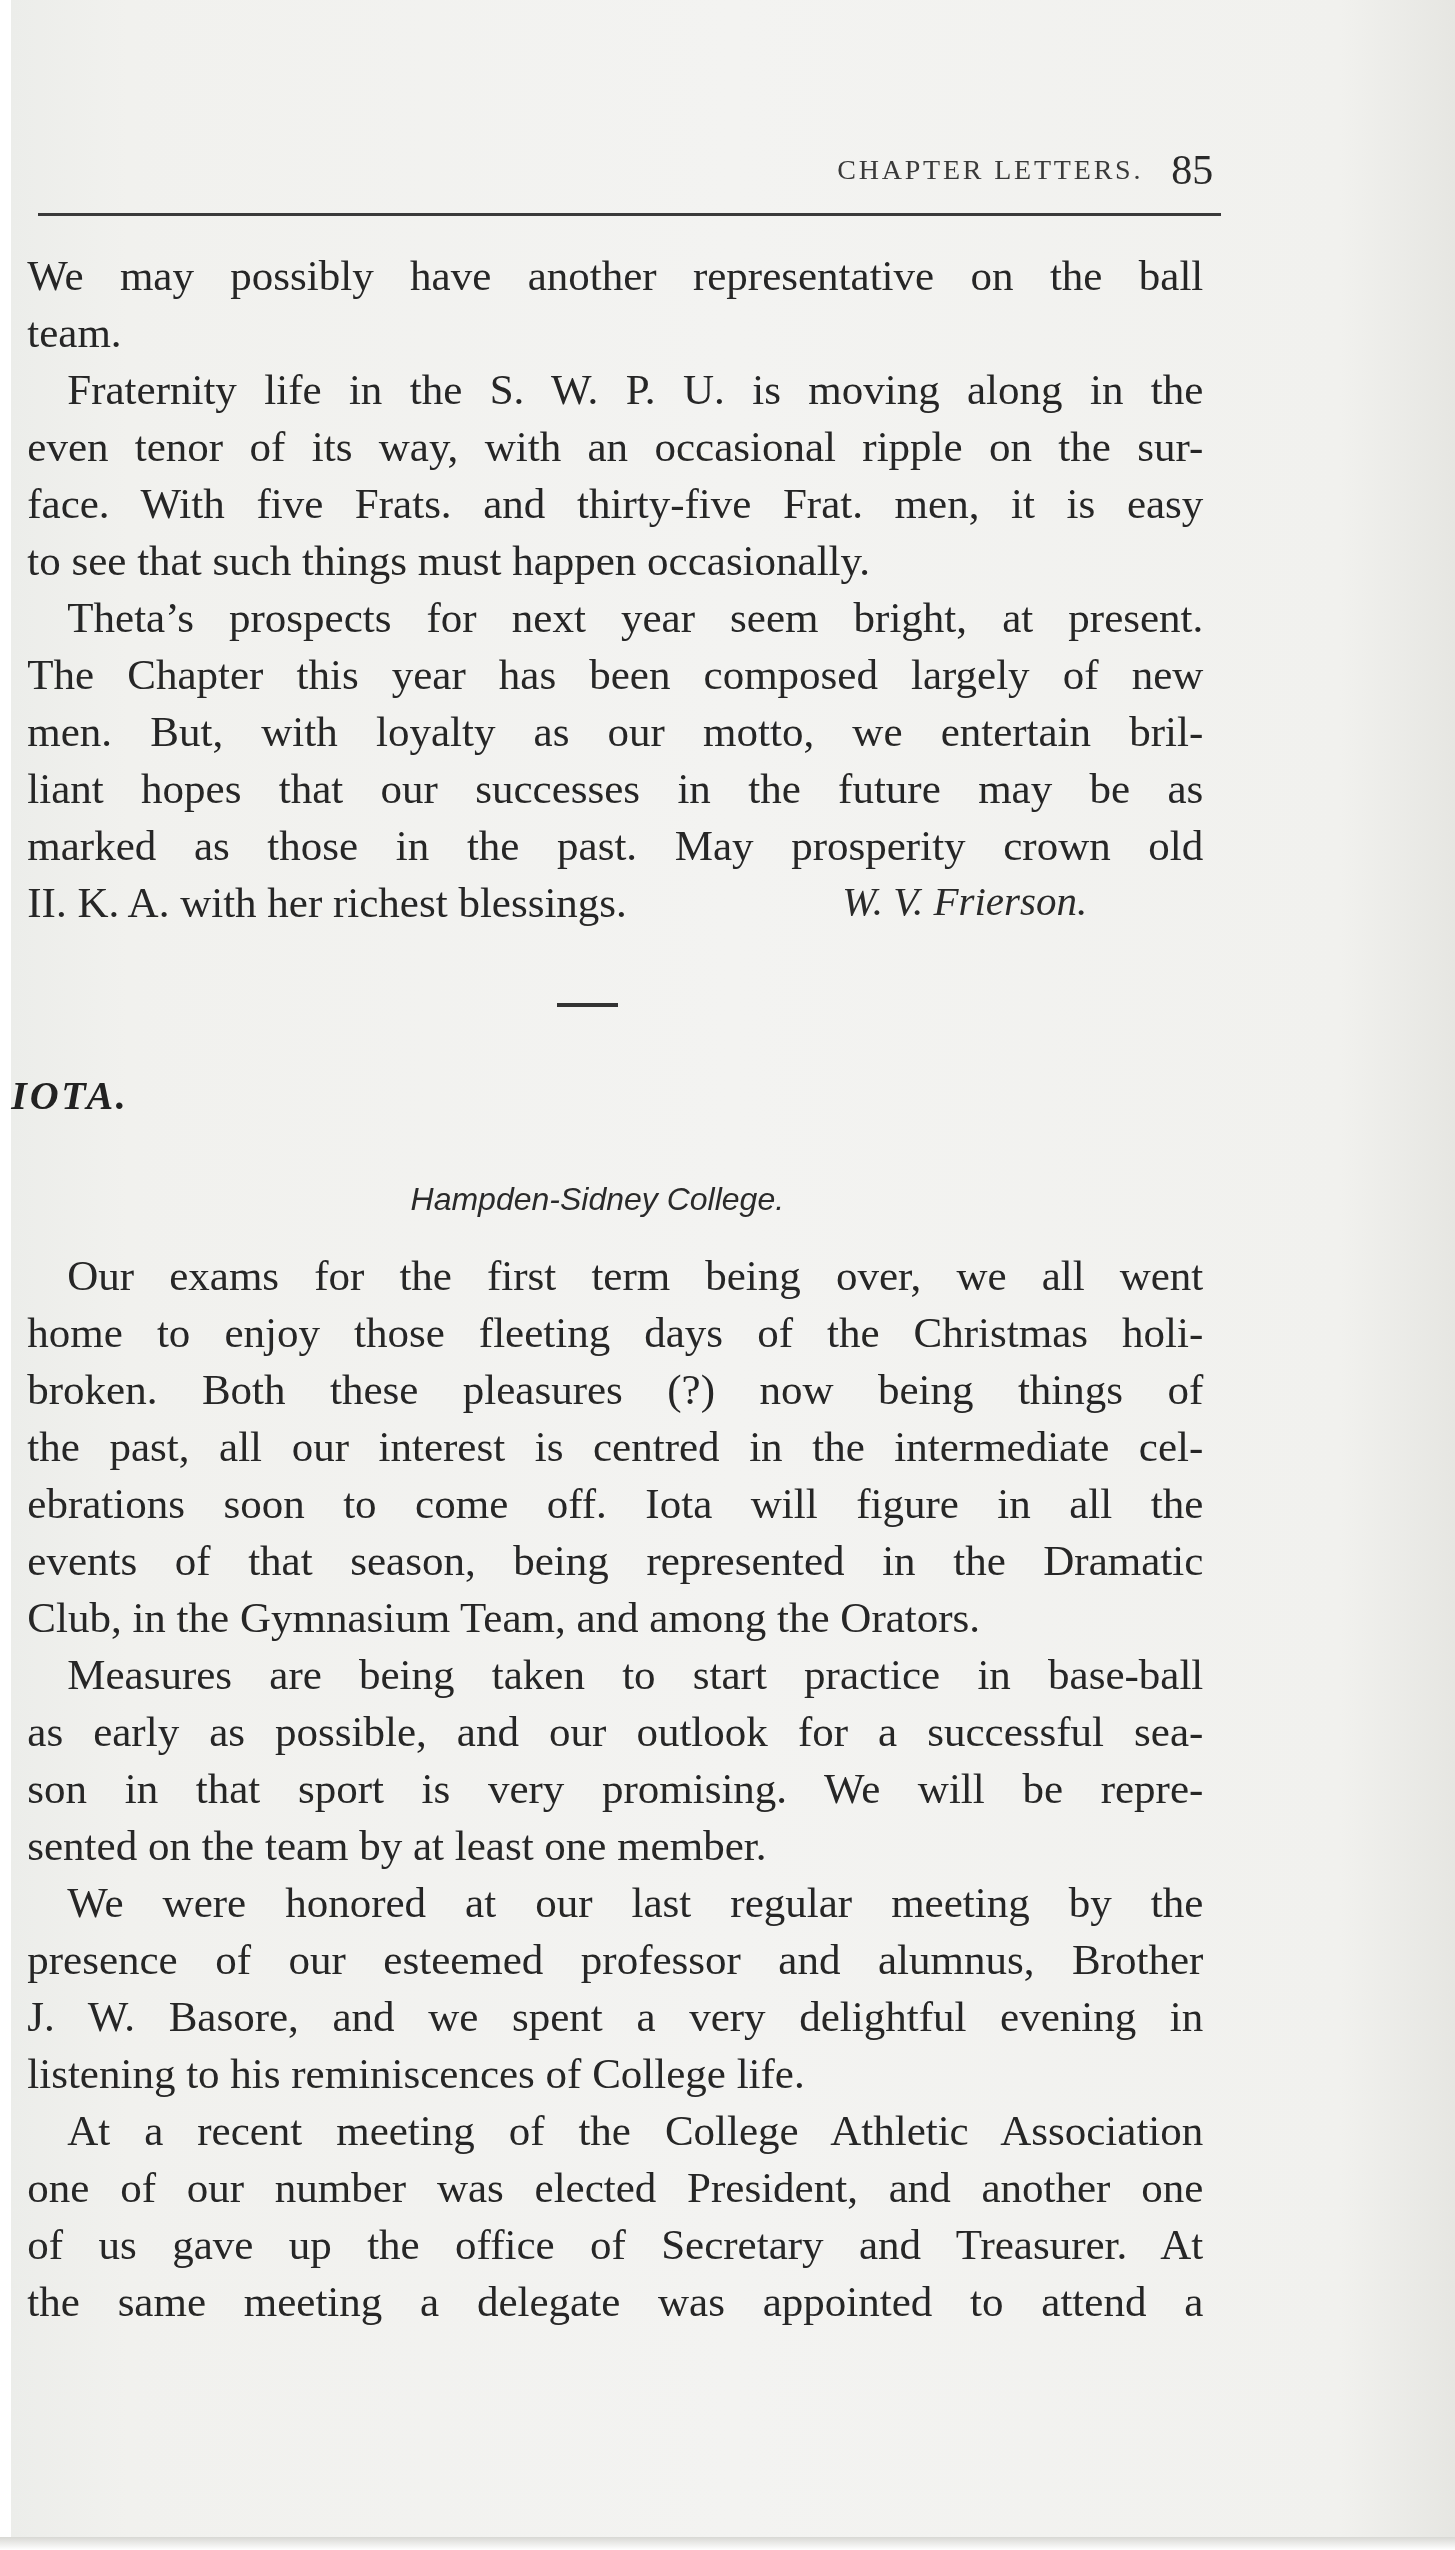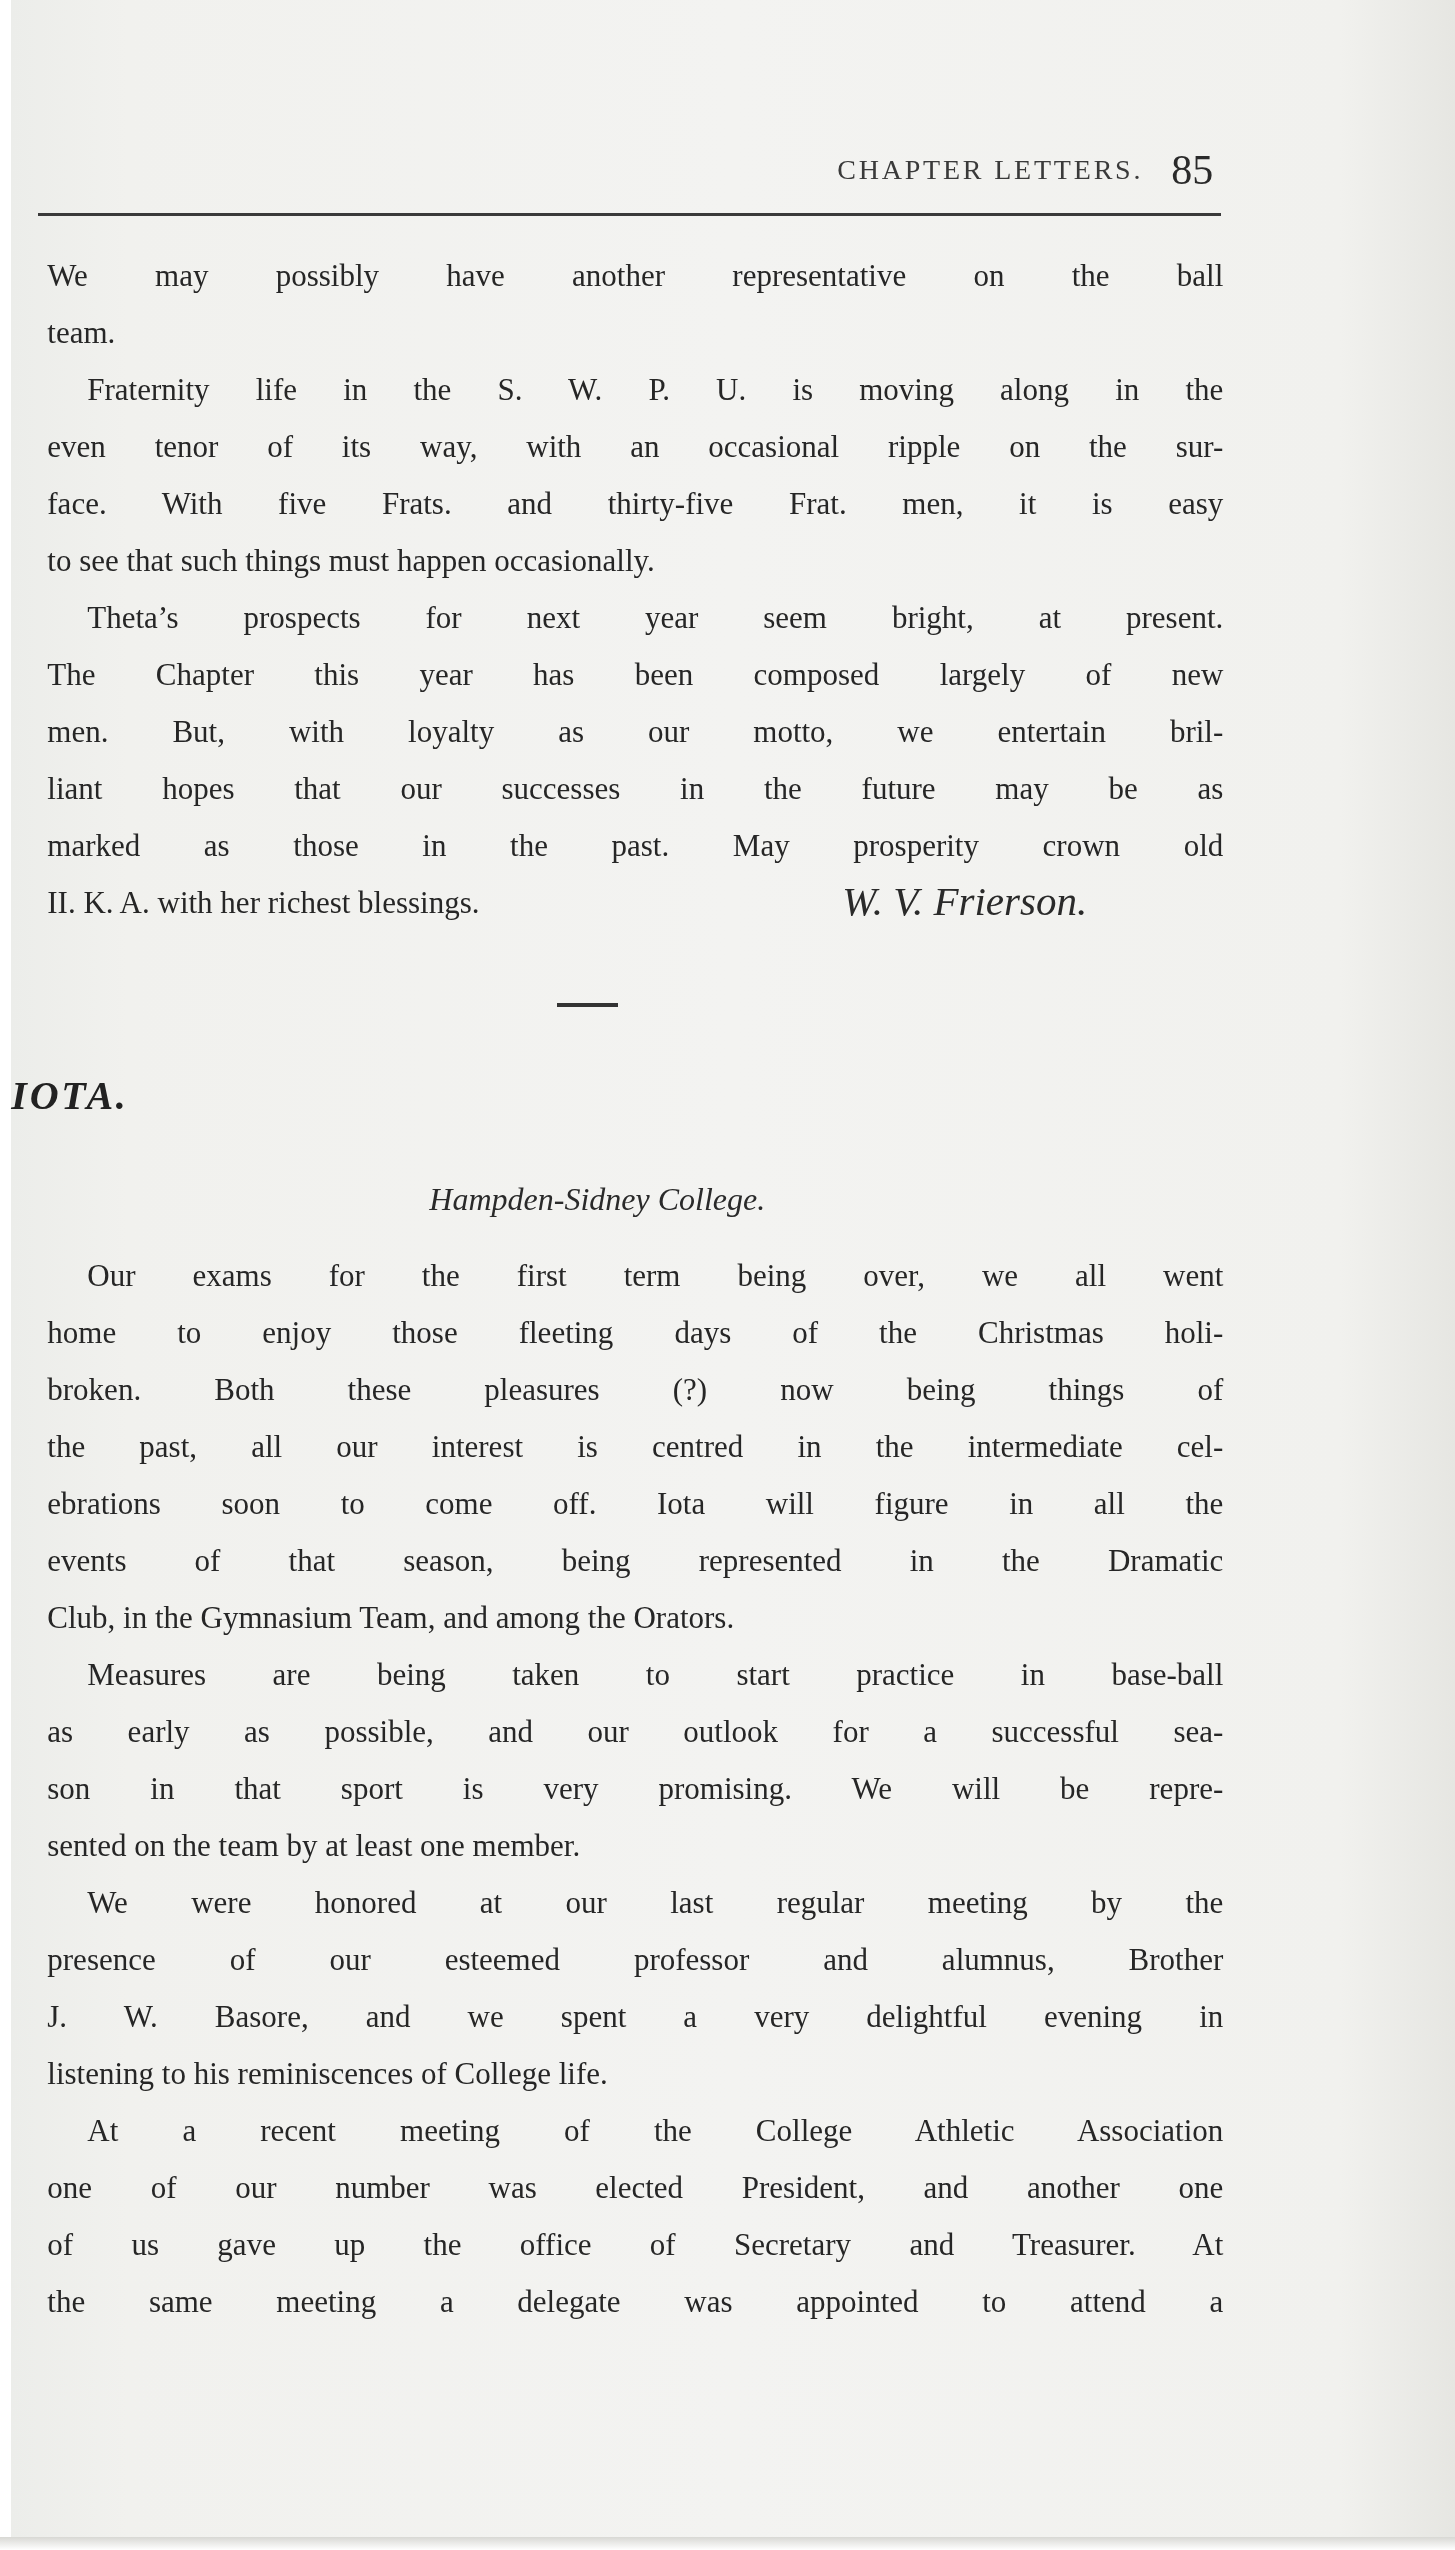--- a/index.html
+++ b/index.html
@@ -52,24 +52,24 @@
     .head-rule {
       position: absolute;
       top: 213px;
       left: 26.4px;
       width: 1183px;
       height: 2.8px;
       background: #3a3a3a;
     }
     .text {
       position: absolute;
-      left: 36px;
+      left: 16px;
       width: 1176px;
       font-family: "Liberation Serif", serif;
-      font-size: 31px;
+      font-size: 43px;
       line-height: 57px;
       text-align: justify;
       color: #262626;
     }
     .line {
       display: block;
       text-align: justify;
       text-align-last: justify;
       white-space: nowrap;
       height: 57px;
@@ -110,21 +110,21 @@
       font-size: 40px;
       letter-spacing: 2.8px;
       color: #222;
     }
     .section-subtitle {
       position: absolute;
       top: 1181px;
       left: 0;
       width: 1172px;
       text-align: center;
-      font-family: Liberation Serif, serif;
+      font-family: Liberation Sans, sans-serif;
       font-style: italic;
       font-size: 32px;
       color: #2a2a2a;
     }
     .bottom-edge {
       position: absolute;
       left: 0;
       top: 2537px;
       width: 1456px;
       height: 13.2px;

